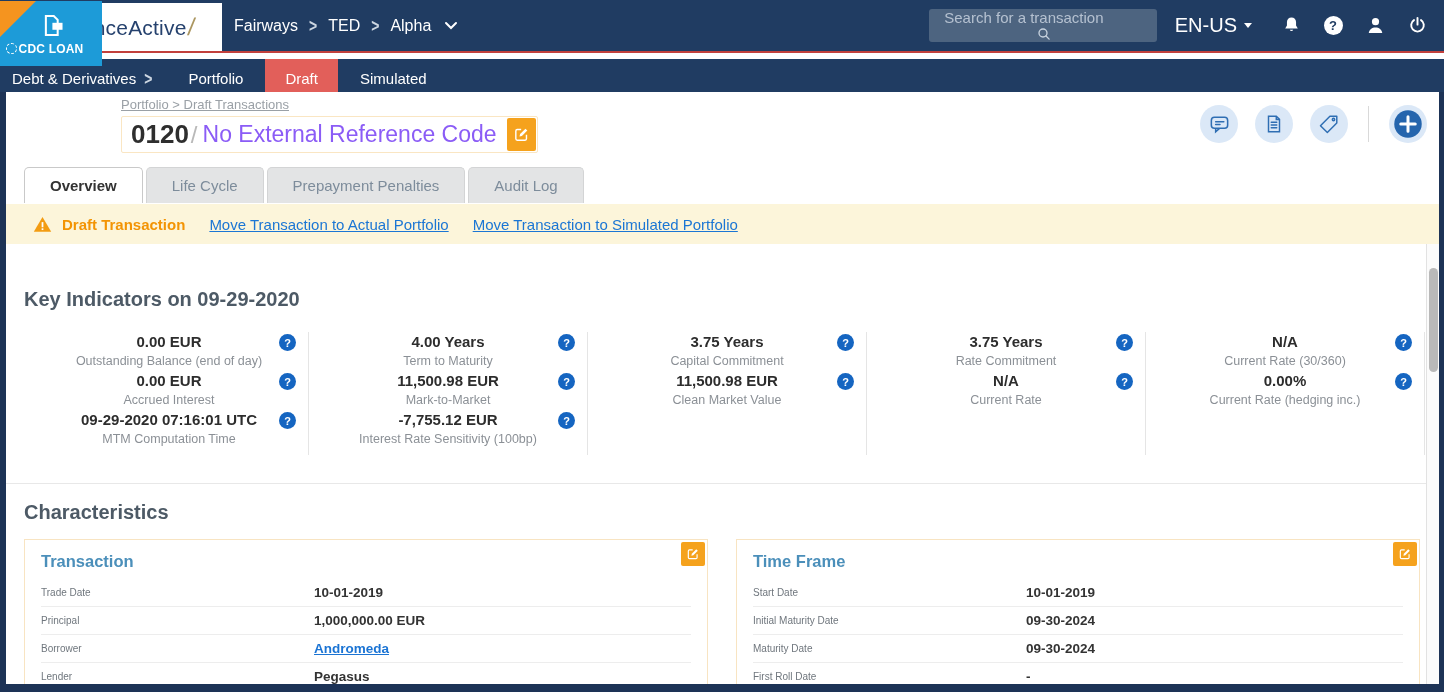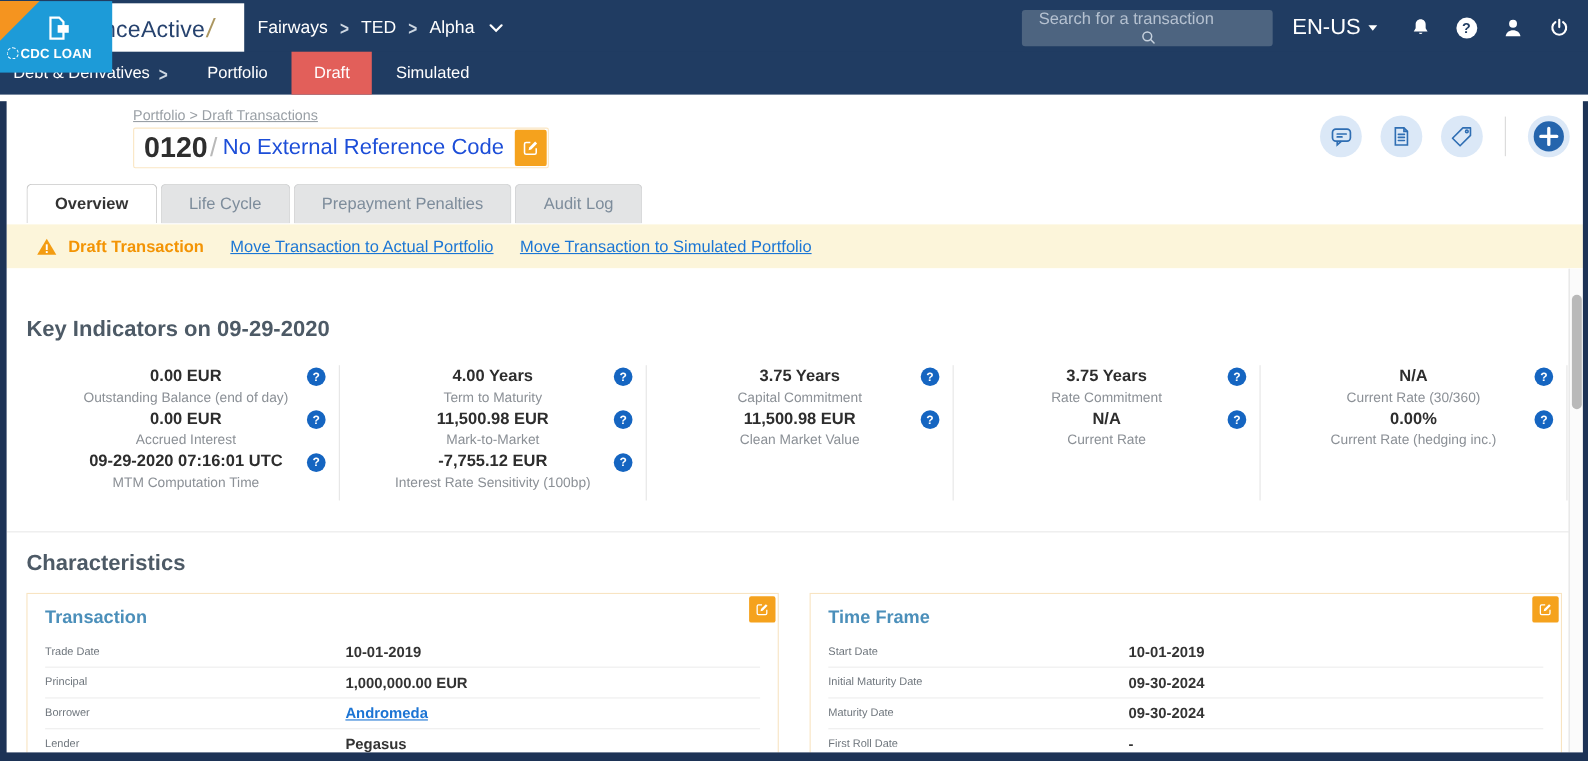--- a/index.html
+++ b/index.html
@@ -23,37 +23,37 @@
   .search-box input { flex:1; background:transparent; border:none; outline:none; color:#dfe6ee; font-size:15px; font-family:inherit; }
   .search-box input::placeholder { color:#b5c1d0; }
   .lang { margin-left:18px; display:flex; align-items:center; color:#fff; font-size:20px; gap:7px; cursor:pointer; }
   .caret-down { width:0; height:0; border-left:4.5px solid transparent; border-right:4.5px solid transparent; border-top:5.5px solid #fff; }
   .top-ico { width:42px; display:flex; justify-content:center; align-items:center; cursor:pointer; }
   .top-ico:first-of-type { margin-left:8px; }
   .help-circle { width:19px; height:19px; border-radius:50%; background:#fff; color:#203c62; font-size:13px; font-weight:700; display:flex; align-items:center; justify-content:center; }
   .topbar .icons { display:flex; margin:0 6px 0 10px; }
 
   
-  .subnav { position:absolute; top:47px; left:0; width:1444px; height:39px; background:#203c62; display:flex; align-items:stretch; color:#fff; font-size:15px; }
+  .subnav { position:absolute; top:59px; left:0; width:1444px; height:39px; background:#203c62; display:flex; align-items:stretch; color:#fff; font-size:15px; }
   .subnav-section { display:flex; align-items:center; padding:0 14px 0 12px; gap:8px; cursor:pointer; }
   .subnav-item { display:flex; align-items:center; padding:0 22px; cursor:pointer; }
   .subnav-item.draft { background:#e25f5a; padding:0 20px; }
 
   
   .page-header { position:absolute; top:92px; left:0; width:1444px; height:75px; background:#fff; }
   .cdc-badge { position:absolute; top:1px; left:0; width:102px; height:65px; background:#1d9bd8; z-index:46; display:flex; flex-direction:column; align-items:center; justify-content:center; cursor:pointer; }
   .cdc-badge .badge-label { color:#fff; font-size:12px; font-weight:700; margin-top:3px; letter-spacing:.2px; }
   .corner-tri { position:absolute; top:0; left:0; width:0; height:0; border-top:36px solid #f5941f; border-right:36px solid transparent; }
   .corner-gear { position:absolute; top:6px; left:6px; width:11px; height:11px; border:1.6px dashed #fff; border-radius:50%; }
   .title-block { position:absolute; left:121px; top:5px; }
   .ph-bc { font-size:13px; color:#9aa0a6;text-decoration:underline; }
   .title-box { margin-top:4px; display:inline-flex; align-items:center; border:1px solid #fae6c3; border-radius:2px; padding:1px 1px 1px 9px; height:37px; }
   .tx-id { font-size:26px; font-weight:700; color:#2e2e2e; }
   .tx-sep { font-size:24px; color:#b9b9b9; margin:0 5px 0 2px; }
-  .tx-ref { font-size:20px; color:#1d4ed8; margin-right:10px; }
+  .tx-ref { font-size:23px; color:#8b5cf6; margin-right:10px; }
   .edit-btn { background:#f5a21d; border:none; border-radius:2px; display:flex; align-items:center; justify-content:center; cursor:pointer; }
   .title-edit { width:29px; height:33px; }
   .header-actions { position:absolute; right:17px; top:13px; display:flex; align-items:center; gap:17px; }
   .action-circle { width:38px; height:38px; border-radius:50%; background:#dbe8f7; display:flex; align-items:center; justify-content:center; cursor:pointer; }
   .actions-divider { width:1px; height:36px; background:#d9d9d9; margin:0 3px; }
 
   
   .tab-row { position:absolute; top:167px; left:6px; right:5px; height:37px; background:#fff; display:flex; align-items:flex-start; padding-left:18px; gap:3px; }
   .tab { height:36px; padding:0 25px; display:flex; align-items:center; font-size:15px; border-radius:5px 5px 0 0; cursor:pointer; }
   .tab.active { background:#fff; border:1px solid #c9c9c9; border-bottom:none; color:#333; font-weight:700; }

